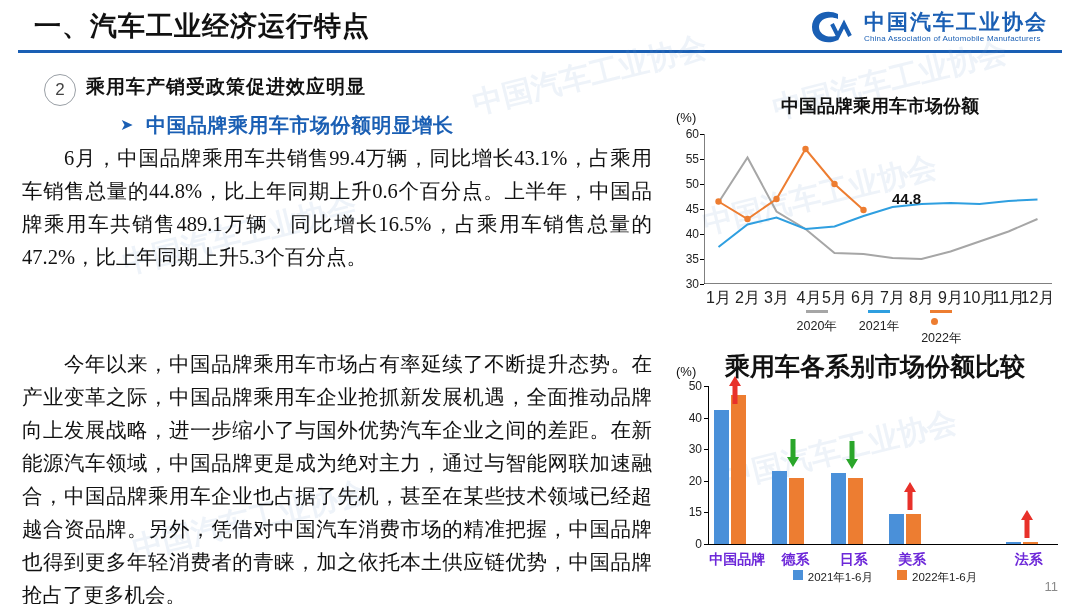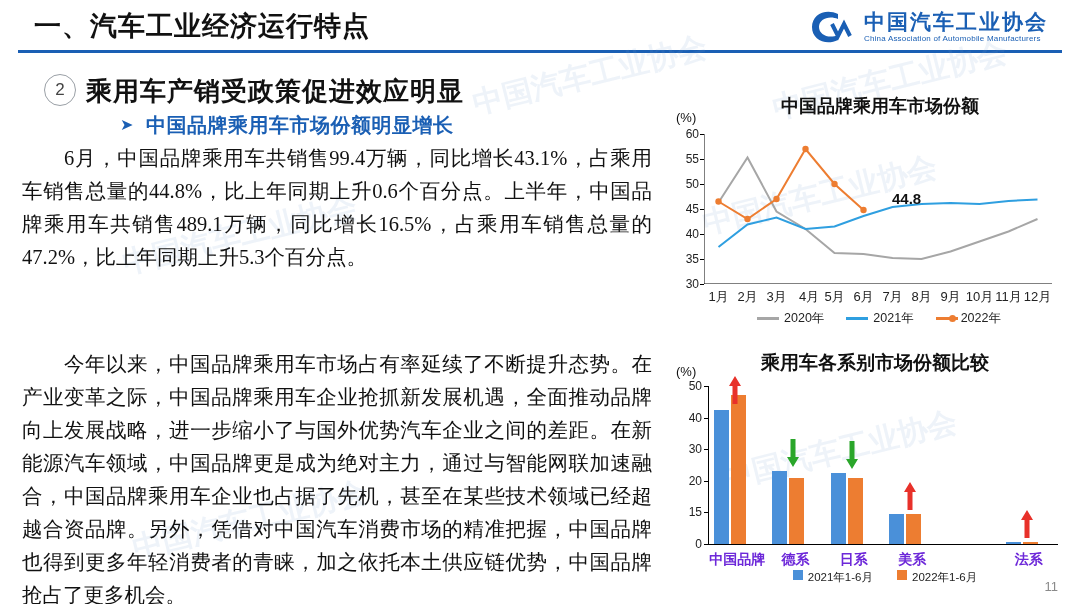--- a/index.html
+++ b/index.html
@@ -42,21 +42,21 @@
   
   #left-col { position:absolute; left:0; top:62px; width:660px; height:540px; }
   #bullet-circle {
     position:absolute; left:44px; top:12px;
     width:30px; height:30px; border-radius:50%;
     border:1.5px solid #9aa0a6; color:#444;
     font-size:17px; text-align:center; line-height:30px;
   }
   #section-title {
     position:absolute; left:86px; top:12px;
-    font-size:26px; font-weight:bold; color:#111; letter-spacing:1px;
+    font-size:19px; font-weight:bold; color:#111; letter-spacing:1px;
   }
   #sub-arrow {
     position:absolute; left:120px; top:53px;
     color:#1a5fb4; font-size:16px;
   }
   #sub-title {
     position:absolute; left:146px; top:50px;
     font-size:20px; font-weight:bold; color:#1a5fb4; letter-spacing:0.5px;
   }
   .para {
@@ -81,41 +81,41 @@
   #chart1-title { top:22px; left:20px; width:400px; }
   #chart1-unit { left:16px; top:38px; }
   #chart1-plot { position:absolute; left:44px; top:62px; width:348px; height:150px; }
   #chart1 .ylab {
     position:absolute; right:100%; margin-right:5px;
     font-size:12px; color:#222; transform:translateY(-50%);
     white-space:nowrap;
   }
   #chart1 .xlab {
     position:absolute; top:100%; margin-top:4px;
-    font-size:13px; color:#222; transform:translateX(-50%);
+    font-size:16px; color:#222; transform:translateX(-50%);
     white-space:nowrap;
   }
   #chart1-annot {
     position:absolute; left:232px; top:118px;
     font-size:15px; font-weight:bold; color:#111;
   }
   #chart1-legend {
     position:absolute; left:54px; top:238px; width:330px;
     display:flex; justify-content:center; gap:22px;
     font-size:12.5px; color:#222;
   }
-  .lg { display:flex; align-items:center; gap:5px; }
+  .lg { display:flex; align-items:center; gap:5px;flex-direction:column; }
   .lg .swatch-line { width:22px; height:3px; display:inline-block; }
   .lg .swatch-dot {
     width:7px; height:7px; border-radius:50%; display:inline-block;
     margin-left:-14px;
   }
   
   #chart2 { position:absolute; left:0; top:272px; width:420px; height:268px; }
-  #chart2-title { top:16px; left:10px; width:410px; font-size:19px; }
+  #chart2-title { top:16px; left:10px; width:410px; font-size:25px; }
   #chart2-unit { left:16px; top:30px; }
   #chart2-plot { position:absolute; left:48px; top:52px; width:350px; height:158px; }
   #chart2 .ylab2 {
     position:absolute; right:100%; margin-right:6px;
     font-size:12px; color:#222; transform:translateY(-50%);
   }
   .grp { position:absolute; bottom:0; height:100%; }
   .grp .bar { position:absolute; bottom:0; width:15px; }
   .bar.b21 { background:#4a90d9; left:6px; }
   .bar.b22 { background:#ed7d31; left:23px; }

